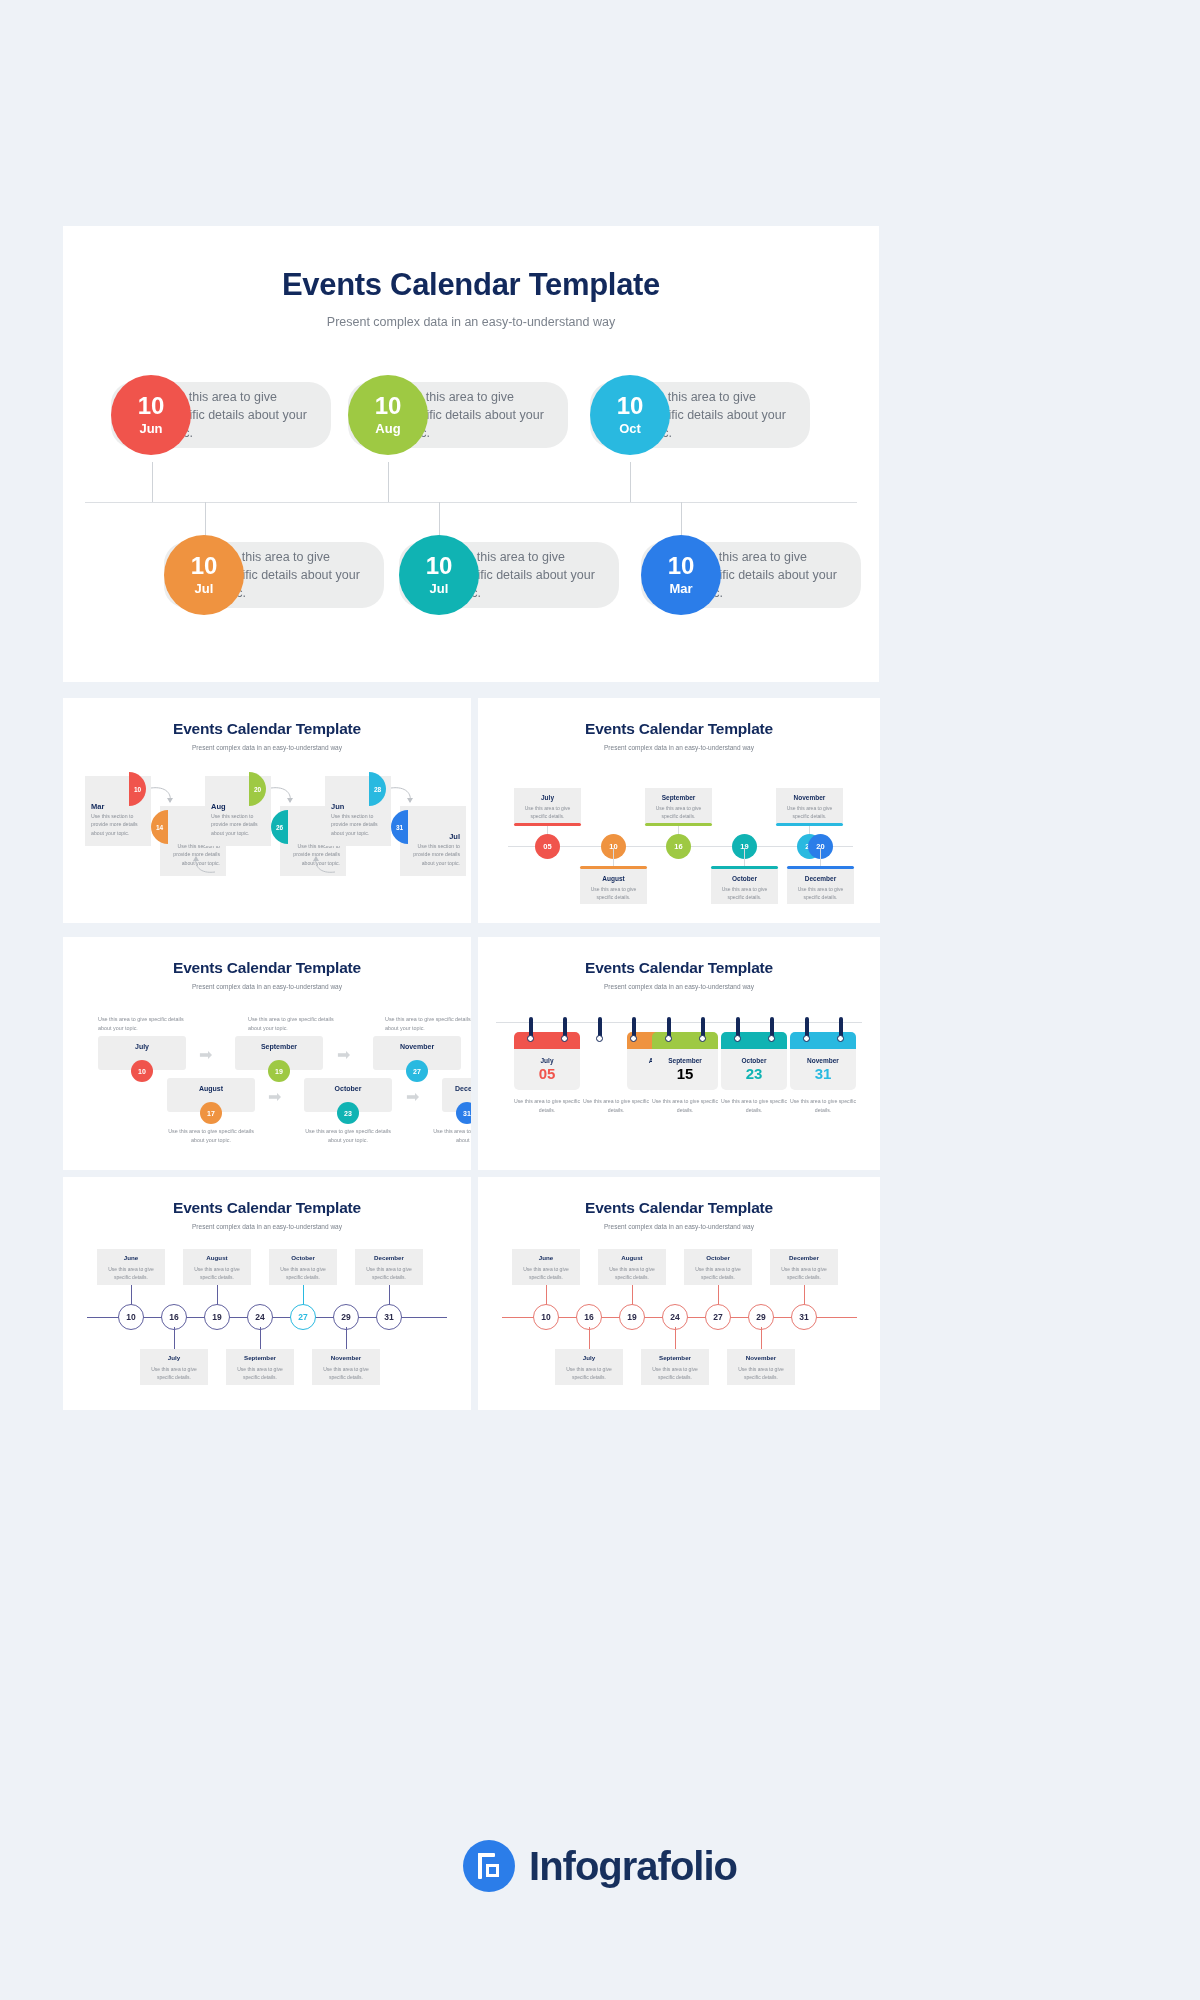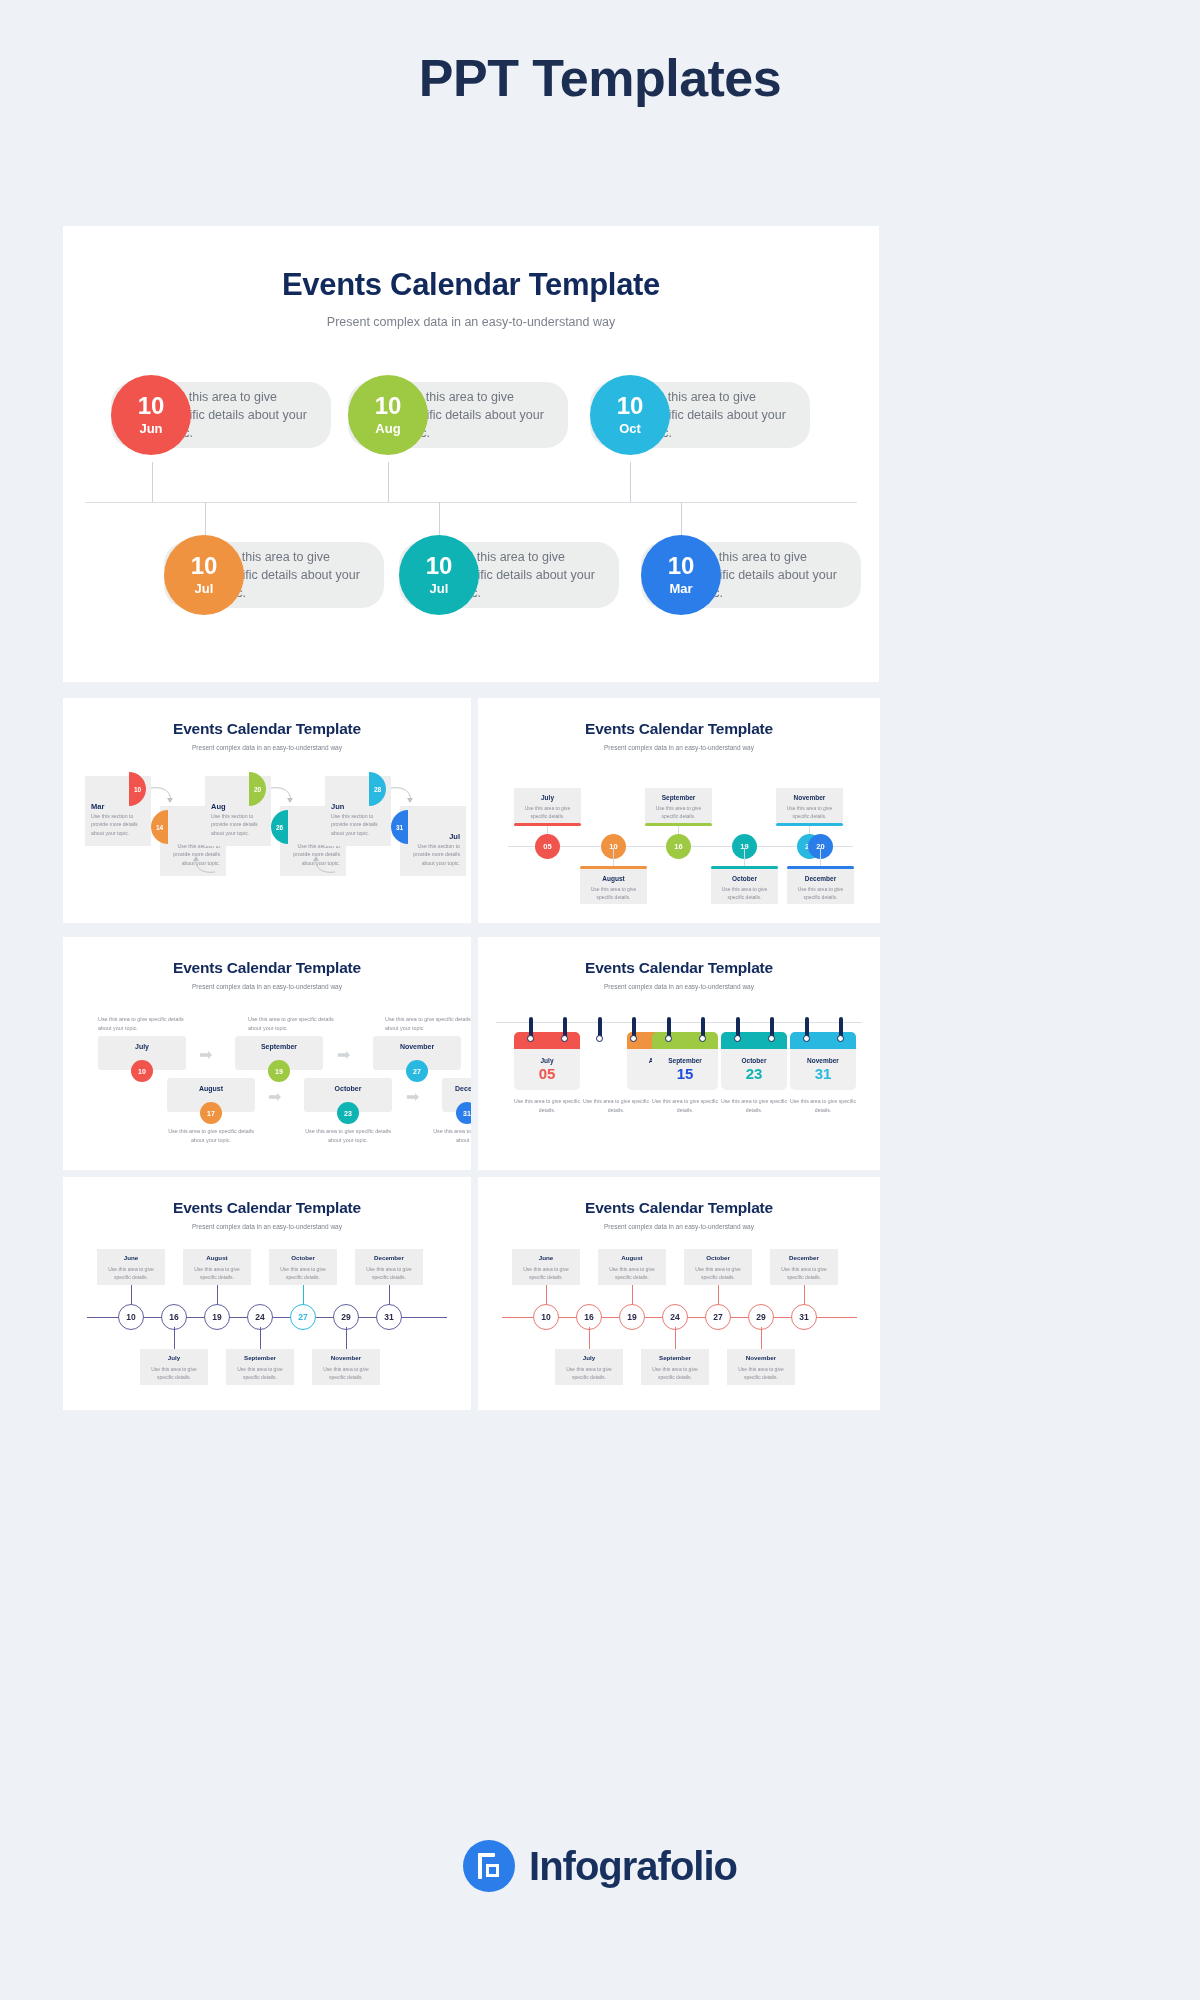--- a/index.html
+++ b/index.html
@@ -119,21 +119,20 @@
   .logo-sq {
     position: absolute; left: 23px; top: 24px;
     width: 13px; height: 13px; border: 3.5px solid #fff;
   }
   .logo-text { font-size: 40px; font-weight: bold; color: #17305d; letter-spacing: -1px; }
 </style>
 </head>
 <body>
 
 <div class="page-title">
-  <div>PPT Templates</div>
 </div>
 
 <div class="hero-card">
   <div class="tpl-title">Events Calendar Template</div>
   <div class="tpl-sub">Present complex data in an easy-to-understand way</div>
 
   <div class="hero-tl">
     <div class="hero-axis"></div>
 
     <div class="hero-stem" style="left:89px;top:86px;height:40px;"></div>
@@ -417,21 +416,21 @@
   <div class="ring" style="left:120px;top:80px;height:22px;"></div>
   <div class="ring" style="left:154px;top:80px;height:22px;"></div>
   <div class="ring-h" style="left:118px;top:98px;"></div>
   <div class="ring-h" style="left:152px;top:98px;"></div>
   <div class="txt" style="position:absolute;left:99px;top:160px;width:78px;text-align:center;font-size:5.2px;line-height:1.7;">Use this area to give specific details.</div>
 
   <div class="cal" style="left:174px;top:95px;">
     <div class="cal-head" style="background:#9ec943;"></div>
     <div class="cal-body">
       <span class="mn">September</span>
-      <span class="dy" style="color:#1d4ed8;">15</span>
+      <span class="dy" style="color:#000000;">15</span>
     </div>
   </div>
   <div class="ring" style="left:189px;top:80px;height:22px;"></div>
   <div class="ring" style="left:223px;top:80px;height:22px;"></div>
   <div class="ring-h" style="left:187px;top:98px;"></div>
   <div class="ring-h" style="left:221px;top:98px;"></div>
   <div class="txt" style="position:absolute;left:168px;top:160px;width:78px;text-align:center;font-size:5.2px;line-height:1.7;">Use this area to give specific details.</div>
 
   <div class="cal" style="left:243px;top:95px;">
     <div class="cal-head" style="background:#10b3b3;"></div>

